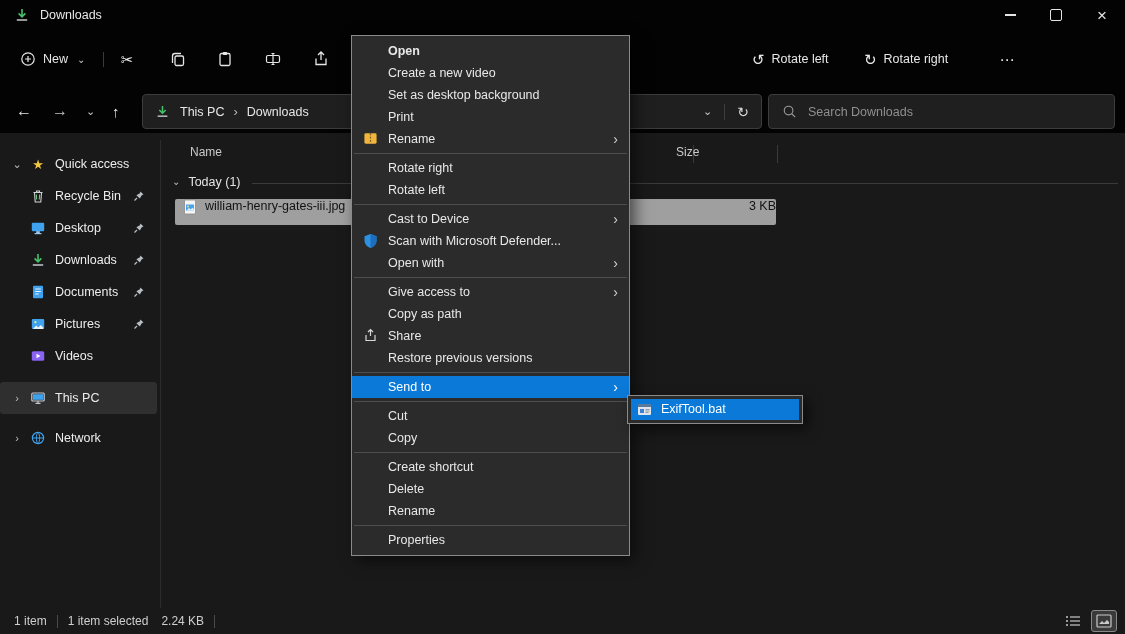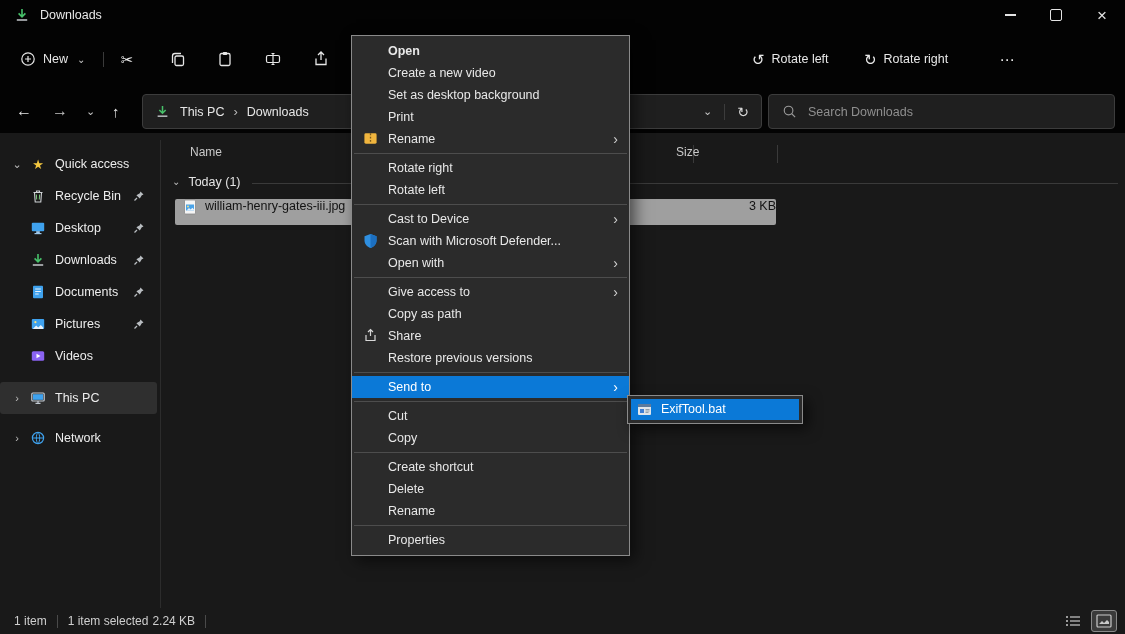--- a/index.html
+++ b/index.html
@@ -56,21 +56,21 @@
   .group-row{position:absolute;left:172px;top:175px;display:flex;align-items:center;gap:8px;font-size:12.5px;color:#e4e4e4;z-index:1}
   .group-caret{font-size:10px;color:#bdbdbd;line-height:1}
   .group-line{position:absolute;left:252px;top:183px;width:866px;height:1px;background:var(--hairline,#3a3a3a);z-index:1}
   .file-row{position:absolute;left:175px;top:199px;width:601px;height:26px;background:var(--selection,#9f9f9f);display:flex;align-items:flex-start;color:#121212;font-size:12.5px;border-radius:2px;z-index:1}
   .file-icon{margin-left:8px;display:flex}
   .file-name{margin-left:8px;flex:1;white-space:nowrap;overflow:hidden}
   .file-size{}
   
   .statusbar{position:absolute;left:0;bottom:0;width:1125px;height:26px;display:flex;align-items:center;font-size:12px;color:#cfcfcf;background:var(--content-bg,#191919);z-index:3}
   .status-count{margin-left:14px}
-  .status-sel-size{margin-left:4px}
+  .status-sel-size{margin-left:13px}
   .sb-sep{width:1px;height:13px;background:#4a4a4a;margin:0 10px}
   .sb-views{margin-left:auto;margin-right:8px;display:flex;gap:5px;align-items:center}
   .sb-view{width:24px;height:20px;display:flex;align-items:center;justify-content:center;border-radius:3px;border:1px solid transparent}
   .sb-view.active{background:#3a3a3a;border:1px solid #8a8a8a}
   
   .context-menu{position:absolute;left:351px;top:35px;width:277px;background:var(--menu-bg,#2b2b2b);border:1px solid var(--menu-border,#8a8a8a);padding:4px 0;box-shadow:5px 5px 14px rgba(0,0,0,.55);z-index:50;font-size:12.5px;color:#e8e8e8}
   .mi{position:relative;height:22px;line-height:22px;padding-left:36px;white-space:nowrap}
   .mi.bold{font-weight:bold}
   .mi.hl{background:var(--accent,#0b79d7);color:#fff}
   .mi-icon{position:absolute;left:11px;top:3px;display:flex}

